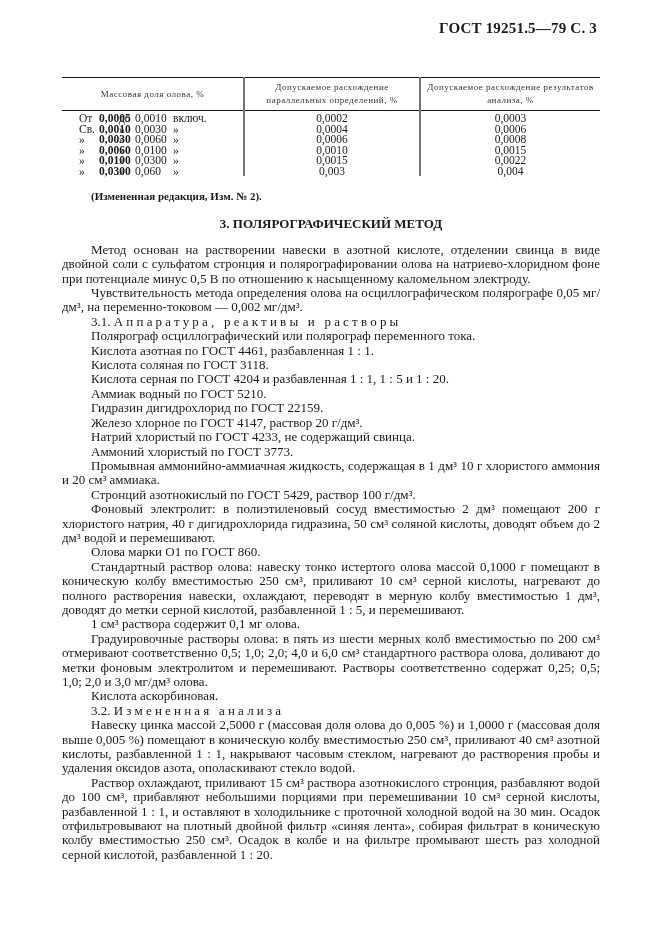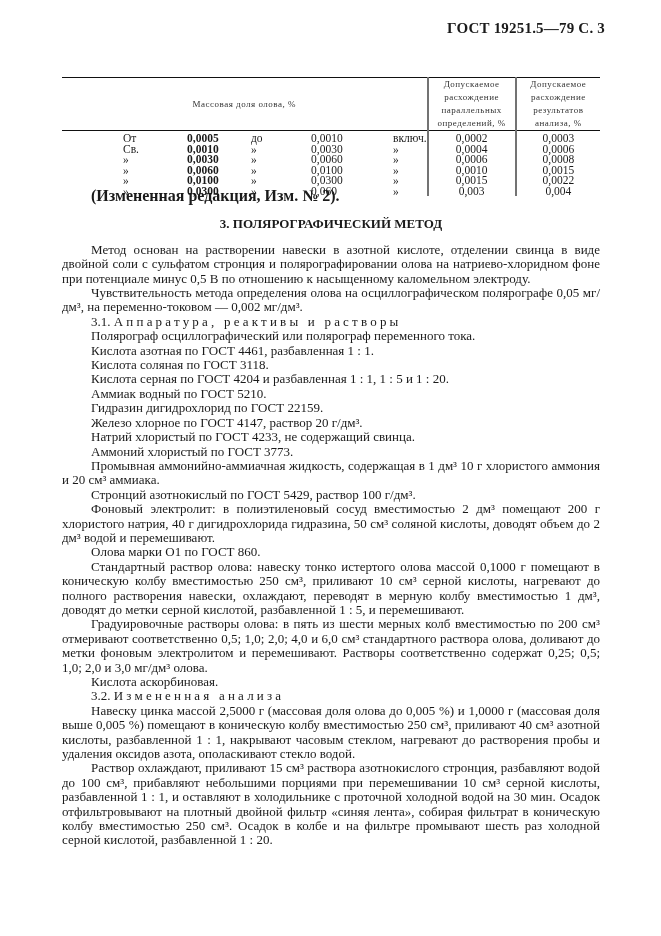--- a/index.html
+++ b/index.html
@@ -1,33 +1,33 @@
 <!DOCTYPE html>
 <html><head>
 <meta charset="utf-8">
 <style>
   html, body { margin: 0; padding: 0; background: #ffffff; }
   body { width: 661px; height: 936px; position: relative; overflow: hidden;
          font-family: "Liberation Serif", "DejaVu Serif", serif; color: #1a1a1a; }
-  .page-header { position: absolute; top: 20px; right: 56px; font-weight: bold; font-size: 15px; letter-spacing: 0.2px; }
+  .page-header { position: absolute; top: 20px; right: 64px; font-weight: bold; font-size: 15px; letter-spacing: 0.2px; }
   table.tol { position: absolute; top: 77px; left: 62px; width: 538px; border-collapse: collapse; font-size: 11.5px; }
   table.tol th { font-weight: normal; font-size: 9px; letter-spacing: 0.5px; color: #333; line-height: 13px;
                  height: 32px; vertical-align: middle; text-align: center; padding: 0 4px;
                  border-top: 1.6px solid #111; border-bottom: 1.6px solid #111; }
   table.tol th + th, table.tol td + td { border-left: 2px solid #737373; }
   table.tol td { padding: 0; line-height: 10.5px; text-align: center; vertical-align: top; }
   table.tol tr:first-child td { padding-top: 2px; }
   table.tol col.c1 { width: 182px; } table.tol col.c2 { width: 176px; } table.tol col.c3 { width: 180px; }
   .range { display: flex; text-align: left; padding-left: 17px; }
-  .range span { display: inline-block; margin-left: 44px; }
+  .range span { display: inline-block; }
   .r-pre { width: 20px; } .r-from { width: 20px; font-weight: bold; } .r-to-w { width: 16px; } .r-to { width: 38px; }
   .content { position: absolute; top: 189px; left: 62px; width: 538px; font-size: 13px; line-height: 14.4px; }
   .content p { margin: 0; text-align: justify; }
   .ind { text-indent: 29px; }
-  .note { font-weight: bold; font-size: 16px; margin-bottom: 14px !important; }
+  .note { font-weight: bold; font-size: 11px; margin-bottom: 14px !important; }
   .heading { font-weight: bold; text-align: center !important; font-size: 13px; margin: 8px 0 11px 0 !important; }
   .spaced { letter-spacing: 3.2px; }
 </style>
 </head>
 <body>
 
 <div class="page-header">ГОСТ 19251.5—79 С. 3</div>
 
 <table class="tol">
   <colgroup>
@@ -138,19 +138,20 @@
       <p class="ind">Аммиак водный по ГОСТ 5210.</p>
       <p class="ind">Гидразин дигидрохлорид по ГОСТ 22159.</p>
       <p class="ind">Железо хлорное по ГОСТ 4147, раствор 20 г/дм³.</p>
       <p class="ind">Натрий хлористый по ГОСТ 4233, не содержащий свинца.</p>
       <p class="ind">Аммоний хлористый по ГОСТ 3773.</p>
       <p class="ind">Промывная аммонийно-аммиачная жидкость, содержащая в 1 дм³ 10 г хлористого аммония и 20 см³ аммиака.</p>
       <p class="ind">Стронций азотнокислый по ГОСТ 5429, раствор 100 г/дм³.</p>
       <p class="ind">Фоновый электролит: в полиэтиленовый сосуд вместимостью 2 дм³ помещают 200 г хлористого натрия, 40 г дигидрохлорида гидразина, 50 см³ соляной кислоты, доводят объем до 2 дм³ водой и перемешивают.</p>
       <p class="ind">Олова марки О1 по ГОСТ 860.</p>
       <p class="ind">Стандартный раствор олова: навеску тонко истертого олова массой 0,1000 г помещают в коническую колбу вместимостью 250 см³, приливают 10 см³ серной кислоты, нагревают до полного растворения навески, охлаждают, переводят в мерную колбу вместимостью 1 дм³, доводят до метки серной кислотой, разбавленной 1 : 5, и перемешивают.</p>
+      <p class="ind">1 см³ раствора содержит 0,1 мг олова.</p>
       <p class="ind">Градуировочные растворы олова: в пять из шести мерных колб вместимостью по 200 см³ отмеривают соответственно 0,5; 1,0; 2,0; 4,0 и 6,0 см³ стандартного раствора олова, доливают до метки фоновым электролитом и перемешивают. Растворы соответственно содержат 0,25; 0,5; 1,0; 2,0 и 3,0 мг/дм³ олова.</p>
       <p class="ind">Кислота аскорбиновая.</p>
       <p class="ind"><span>3.2.</span> <span class="spaced">Измененная анализа</span></p>
       <p class="ind">Навеску цинка массой 2,5000 г (массовая доля олова до 0,005 %) и 1,0000 г (массовая доля выше 0,005 %) помещают в коническую колбу вместимостью 250 см³, приливают 40 см³ азотной кислоты, разбавленной 1 : 1, накрывают часовым стеклом, нагревают до растворения пробы и удаления оксидов азота, ополаскивают стекло водой.</p>
       <p class="ind">Раствор охлаждают, приливают 15 см³ раствора азотнокислого стронция, разбавляют водой до 100 см³, прибавляют небольшими порциями при перемешивании 10 см³ серной кислоты, разбавленной 1 : 1, и оставляют в холодильнике с проточной холодной водой на 30 мин. Осадок отфильтровывают на плотный двойной фильтр «синяя лента», собирая фильтрат в коническую колбу вместимостью 250 см³. Осадок в колбе и на фильтре промывают шесть раз холодной серной кислотой, разбавленной 1 : 20.</p>
     </div>
 </div>
 
 </body></html>

